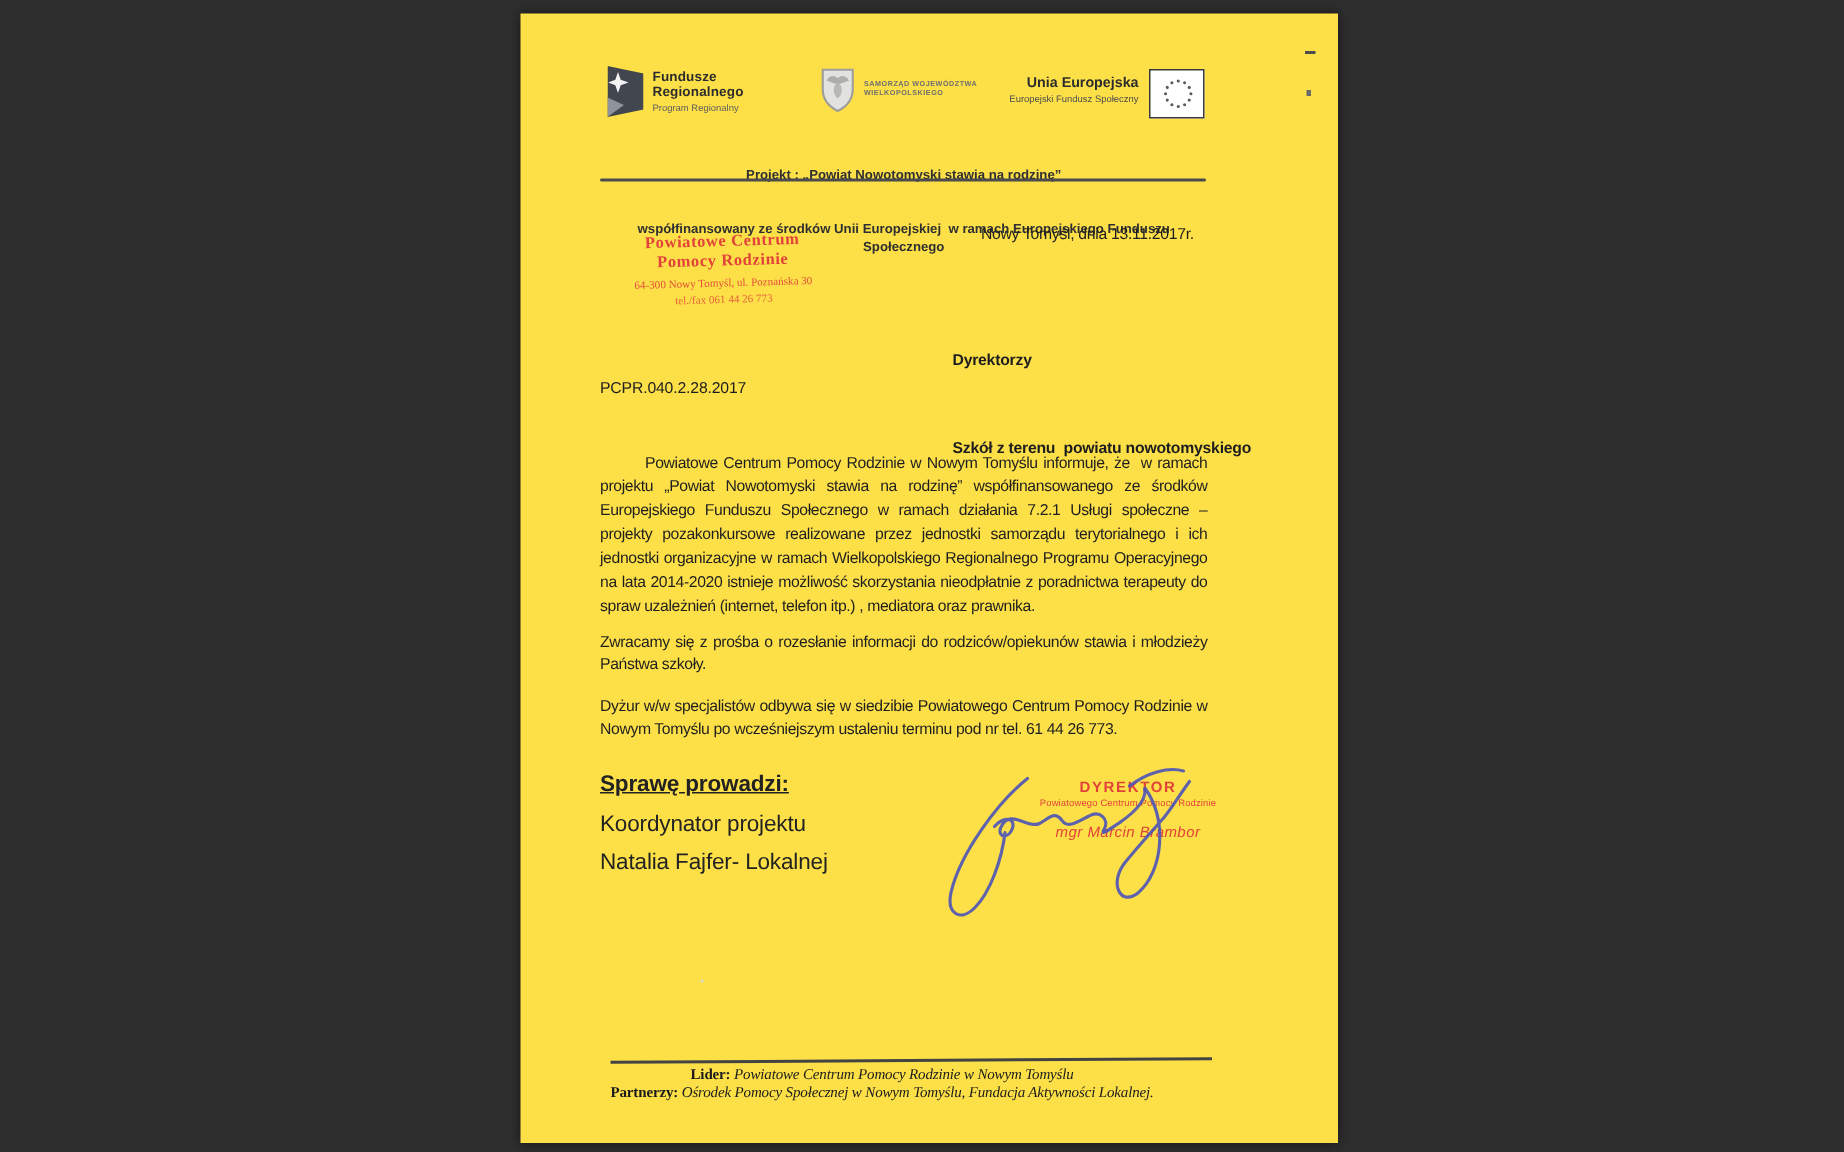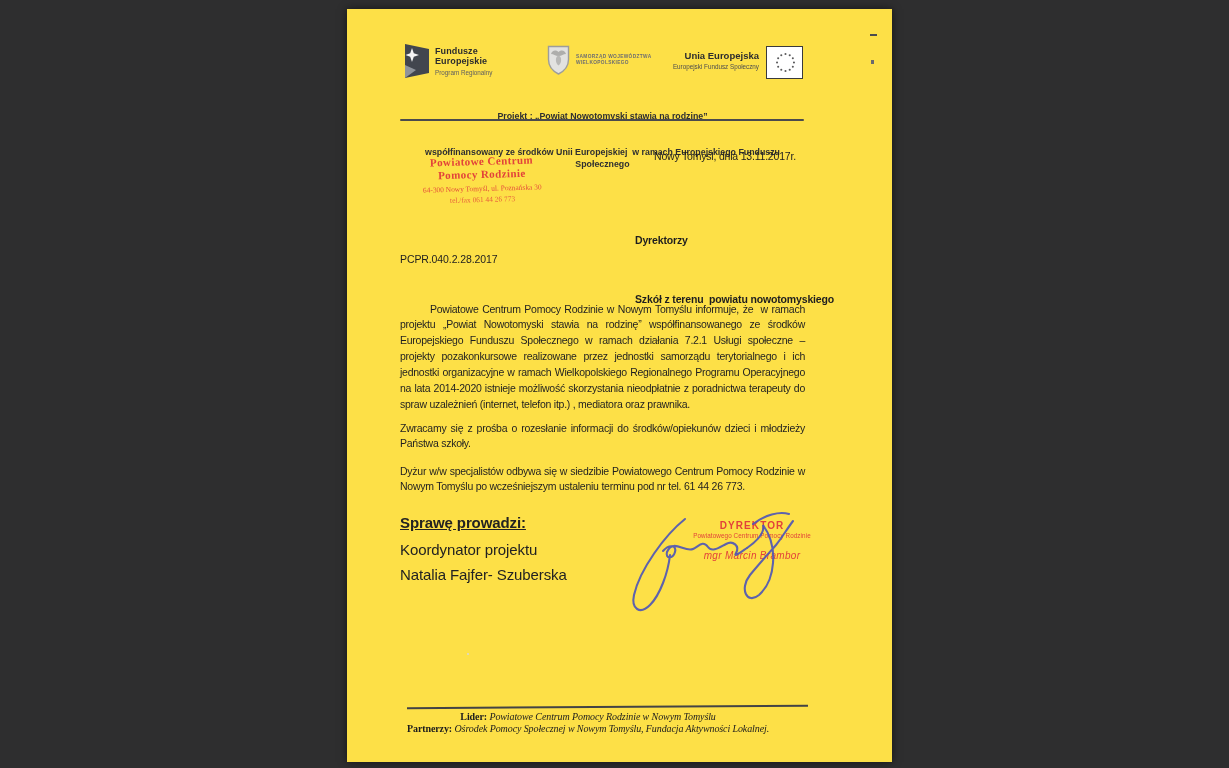--- a/index.html
+++ b/index.html
@@ -82,21 +82,21 @@
 
 <div class="paper" style="background: #fde047; padding-left: 13px;">
 
   <svg class="fe-flag" viewBox="0 0 24 34">
     <polygon points="0,0 24,5 24,29 0,34" fill="#42464e"></polygon>
     <polygon points="0,34 11,26 0,21" fill="#8f949b"></polygon>
     <polygon points="7,4 8.8,9.2 14,11 8.8,12.8 7,18 5.2,12.8 0.5,11 5.2,9.2" fill="#f4f4f4"></polygon>
   </svg>
   <div class="fe-text">
     <div class="b">Fundusze</div>
-    <div class="b">Europejskie</div>
+    <div class="b">Regionalnego</div>
     <div class="s">Program Regionalny</div>
   </div>
 
   <svg class="shield" viewBox="0 0 23 31">
     <path d="M1.5,1.5 h20 v13 c0,8 -6,12.5 -10,14.5 c-4,-2 -10,-6.5 -10,-14.5 Z" fill="#e2e2e0" stroke="#9d9d9b" stroke-width="1.4"></path>
     <path d="M11.5,7 c-3.5,-2.8 -6.5,-1 -7.5,2 c2.8,0 4,2 7.5,2 c3.5,0 4.7,-2 7.5,-2 c-1,-3 -4,-4.8 -7.5,-2 Z" fill="#aeaeac"></path>
     <path d="M11.5,10.5 c-1.6,0 -2.6,2.2 -2.6,4.6 c0,2.4 1,4.4 2.6,5.4 c1.6,-1 2.6,-3 2.6,-5.4 c0,-2.4 -1,-4.6 -2.6,-4.6 Z" fill="#b8b8b6"></path>
   </svg>
   <div class="samorzad">
     <div>SAMORZĄD WOJEWÓDZTWA</div>
@@ -140,27 +140,27 @@
   </div>
 
   <div class="date">Nowy Tomyśl, dnia 13.11.2017r.</div>
   <div class="addressee">
     <div>Dyrektorzy</div>
     <div>Szkół z terenu  powiatu nowotomyskiego</div>
   </div>
   <div class="ref">PCPR.040.2.28.2017</div>
 
   <p class="para p1">Powiatowe Centrum Pomocy Rodzinie w Nowym Tomyślu informuje, że  w ramach projektu „Powiat Nowotomyski stawia na rodzinę” współfinansowanego ze środków Europejskiego Funduszu Społecznego w ramach działania 7.2.1 Usługi społeczne – projekty pozakonkursowe realizowane przez jednostki samorządu terytorialnego i ich jednostki organizacyjne w ramach Wielkopolskiego Regionalnego Programu Operacyjnego na lata 2014-2020 istnieje możliwość skorzystania nieodpłatnie z poradnictwa terapeuty do spraw uzależnień (internet, telefon itp.) , mediatora oraz prawnika.</p>
-  <p class="para p2">Zwracamy się z prośba o rozesłanie informacji do środków/opiekunów dzieci i młodzieży Państwa szkoły.</p>
+  <p class="para p2">Zwracamy się z prośba o rozesłanie informacji do rodziców/opiekunów stawia i młodzieży Państwa szkoły.</p>
   <p class="para p3">Dyżur w/w specjalistów odbywa się w siedzibie Powiatowego Centrum Pomocy Rodzinie w Nowym Tomyślu po wcześniejszym ustaleniu terminu pod nr tel. 61 44 26 773.</p>
 
   <div class="handler">
     <div class="lbl">Sprawę prowadzi:</div>
     <div class="role">Koordynator projektu</div>
-    <div class="nm">Natalia Fajfer- Szuberska</div>
+    <div class="nm">Natalia Fajfer- Lokalnej</div>
   </div>
 
   <div class="stamp-dyr">
     <div class="d1">DYREKTOR</div>
     <div class="d2">Powiatowego Centrum Pomocy Rodzinie</div>
     <div class="d3">mgr Marcin Brambor</div>
   </div>
 
   <svg class="signature" viewBox="0 0 185 112">
     <g fill="none" stroke="var(--ink-blue,#4d55b8)" stroke-width="2.1" stroke-linecap="round" opacity="0.9">

